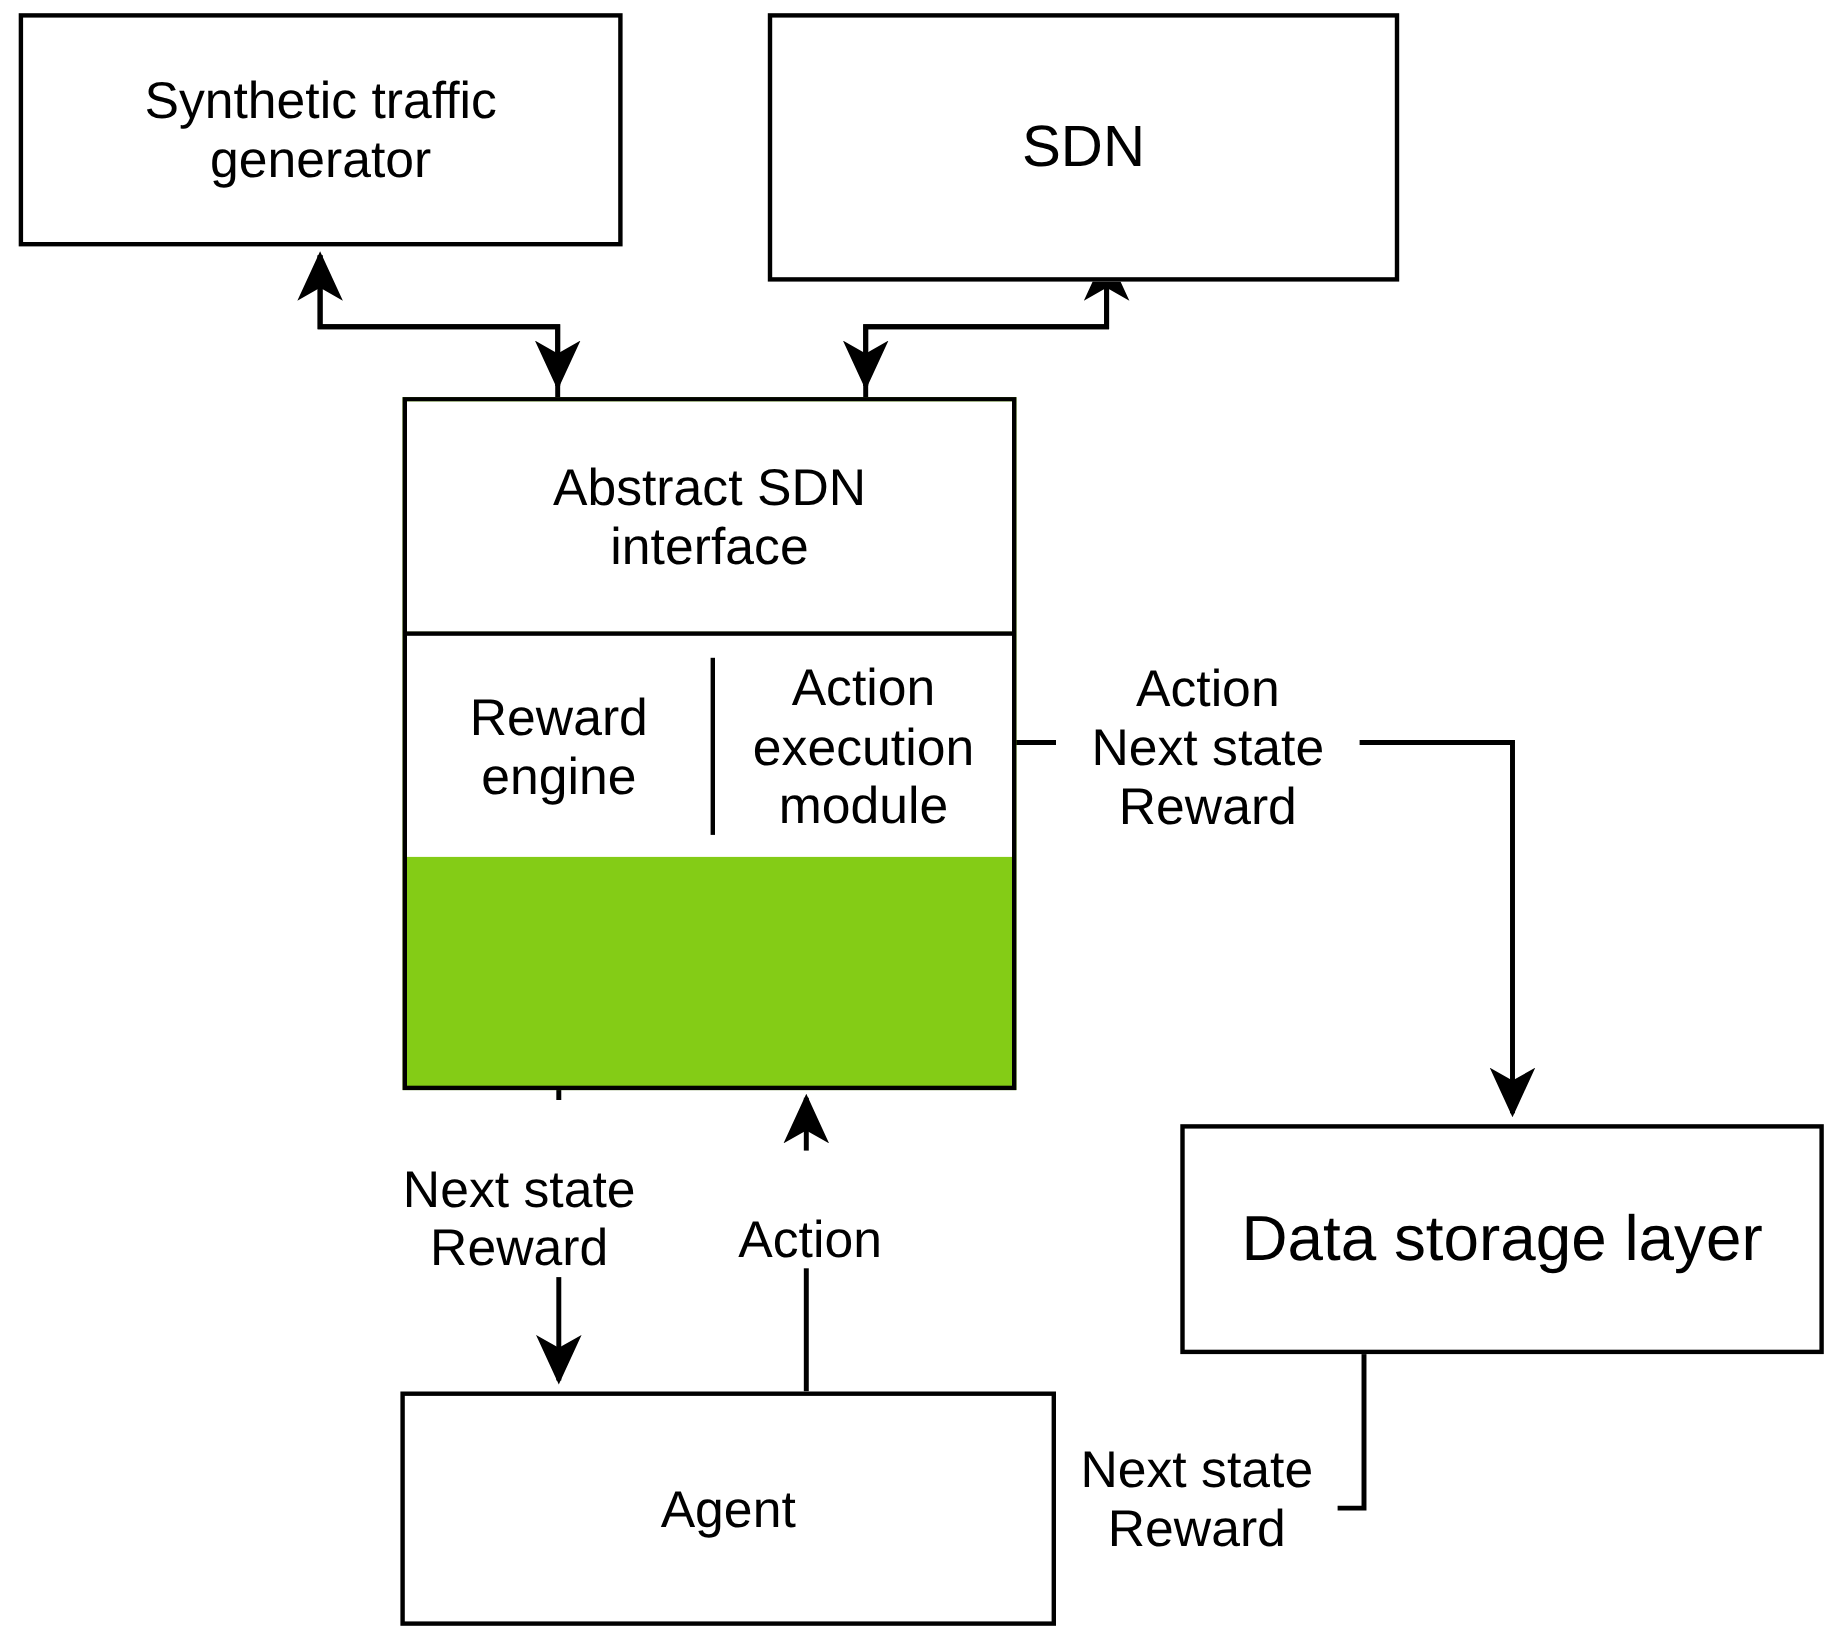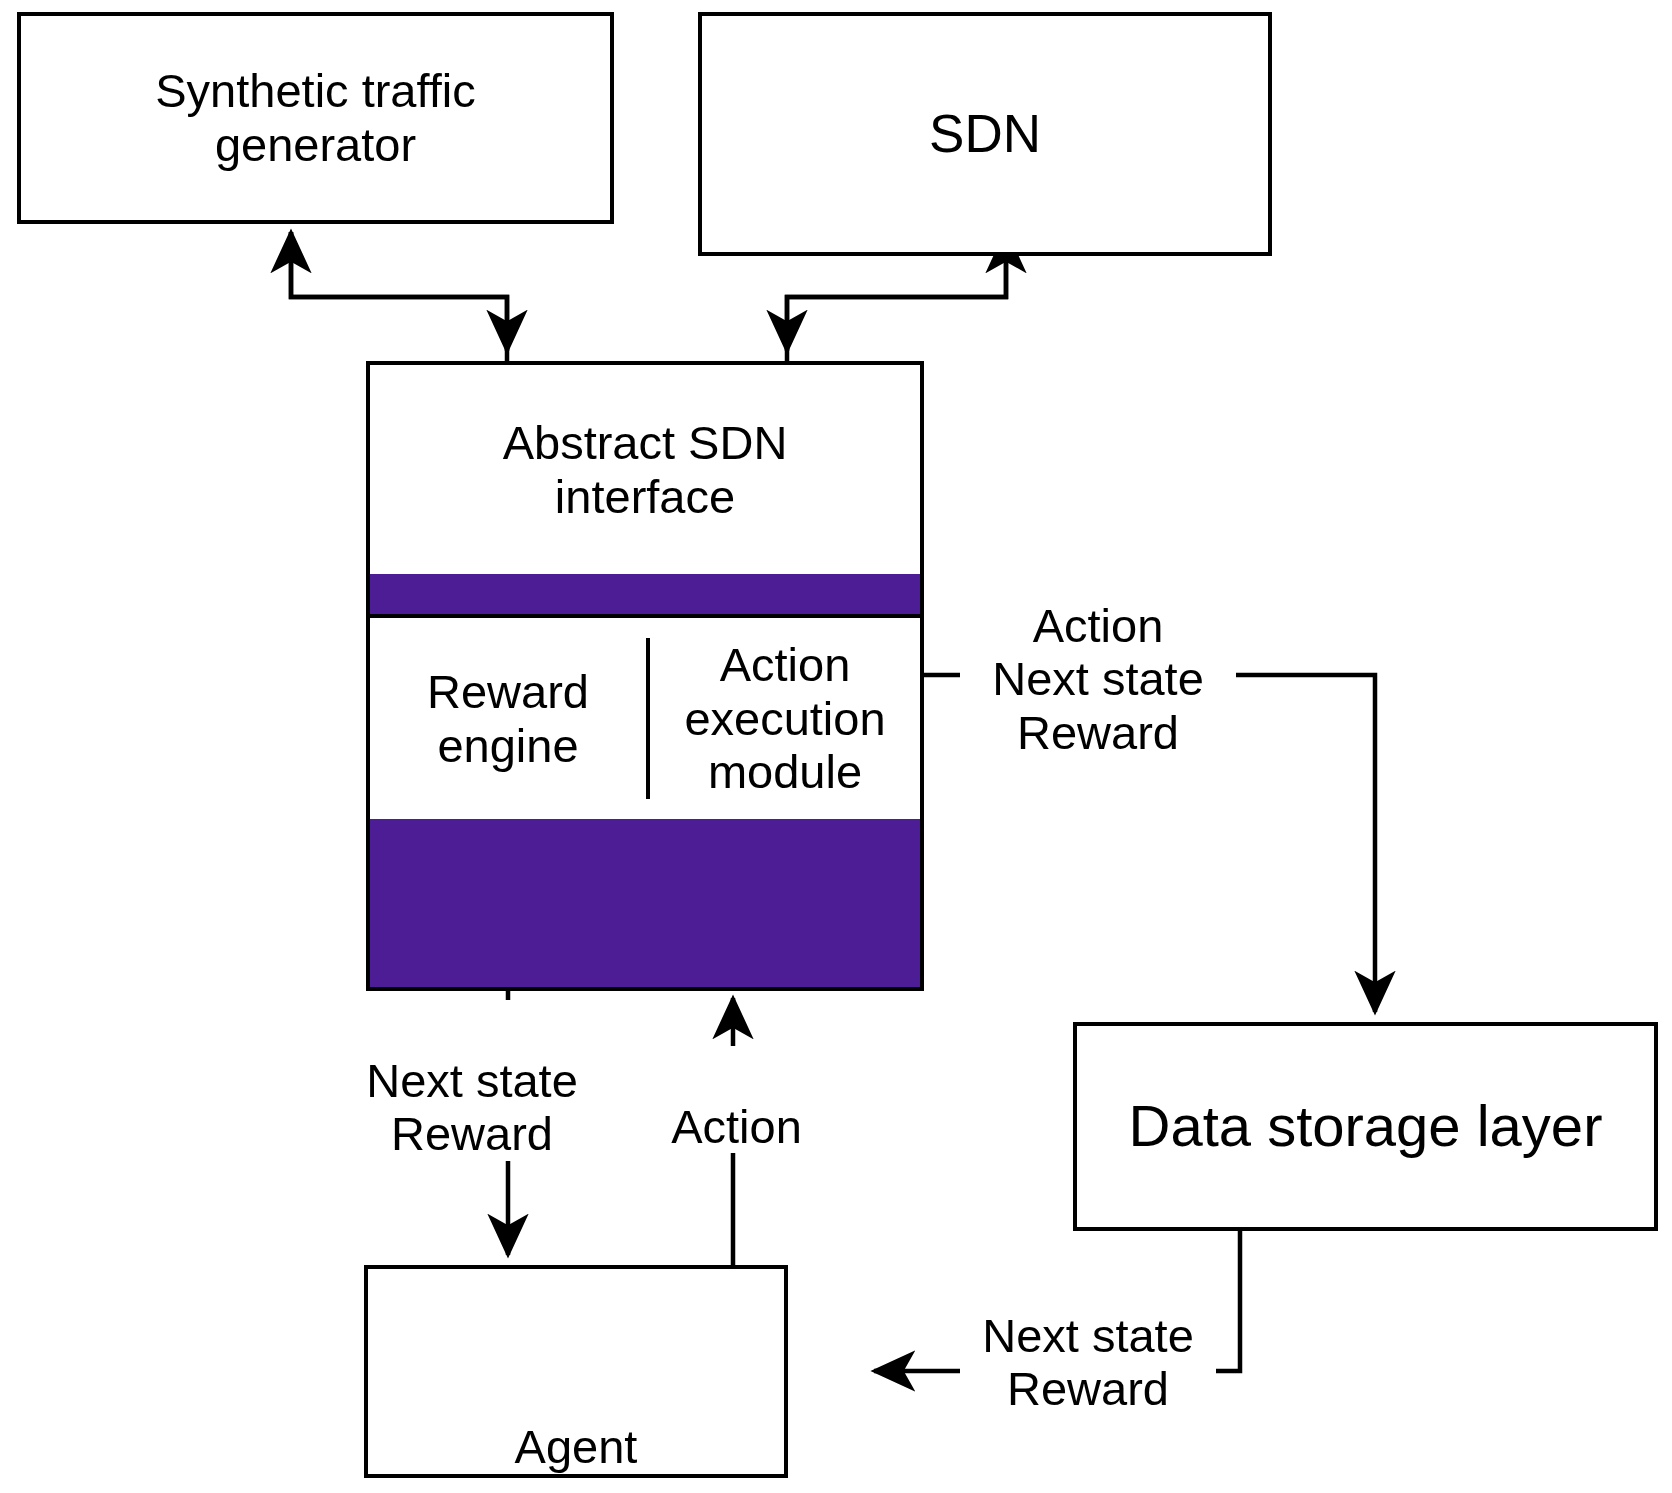--- a/index.html
+++ b/index.html
@@ -33,25 +33,24 @@
     text-align: center;
     color: #000000;
     line-height: 1.14;
     white-space: pre-line;
     z-index: 2;
   }
   .stack {
     position: absolute;
     box-sizing: border-box;
     border: 4px solid #000000;
-    background: #4c1d95;
+    background: #84cc16;
     z-index: 2;
     display: flex;
     flex-direction: column;
-    gap: 40px;
   }
   .stack-row {
     box-sizing: border-box;
     display: flex;
     align-items: center;
     justify-content: center;
     text-align: center;
     color: #000000;
     line-height: 1.14;
     white-space: pre-line;
@@ -120,21 +119,21 @@
 
     <g>
       <path d="M 733,1265 L 733,998" fill="none" stroke="#000000" stroke-width="4.5" marker-end="url(#arrow)"></path>
     </g>
 
     <g>
       <path d="M 1240,1230 L 1240,1371 L 874,1371" fill="none" stroke="#000000" stroke-width="4.5" marker-end="url(#arrow)"></path>
     </g>
   </svg>
 
-  <div class="node" style="left:17px; top:12px; width:597px; height:212px; font-size:47px;">
+  <div class="node" style="left:17px; top:12px; width:549px; height:212px; font-size:47px;">
     <span>Synthetic traffic
 generator</span>
   </div>
 
   <div class="node" style="left:698px; top:12px; width:574px; height:244px; font-size:53px;">
     <span>SDN</span>
   </div>
 
   <div class="stack" style="left:366px; top:361px; width:558px; height:630px;">
     <div class="stack-row" style="height:209px; font-size:47px;">
@@ -151,21 +150,21 @@
 execution
 module</span>
       </div>
     </div>
   </div>
 
   <div class="node" style="left:1073px; top:1022px; width:585px; height:209px; font-size:58px;">
     <span>Data storage layer</span>
   </div>
 
-  <div class="node" style="left:364px; top:1265px; width:424px; height:213px; font-size:47px;align-items:flex-end;">
+  <div class="node" style="left:364px; top:1265px; width:596px; height:213px; font-size:47px;">
     <span>Agent</span>
   </div>
 
   <div class="edge-label" style="left:960px; top:545px; width:268px; font-size:47px;">
     <span>Action
 Next state
 Reward</span>
   </div>
 
   <div class="edge-label" style="left:344px; top:1000px; width:248px; font-size:47px;">

